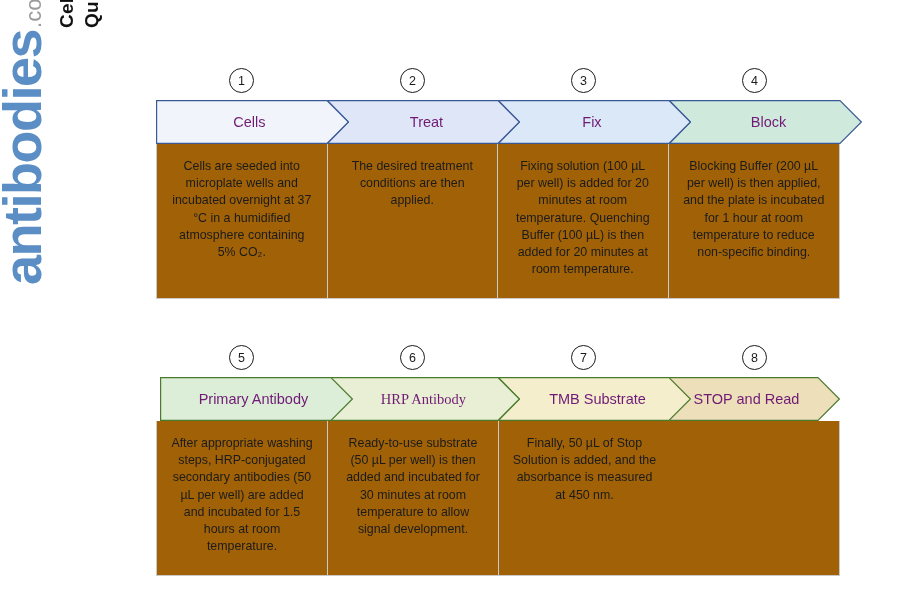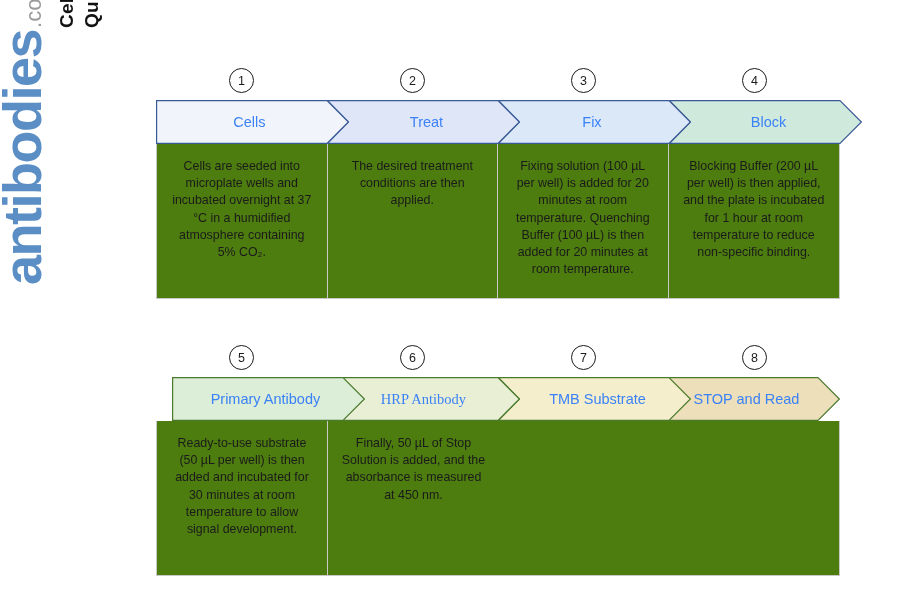--- a/index.html
+++ b/index.html
@@ -42,39 +42,39 @@
   .row1{left:156px;top:68px;}
   .row2{left:156px;top:345px;}
 
   .chev-band{position:relative;height:44px;width:684px;}
   .chev{
     position:absolute;top:0;height:44px;
     display:flex;align-items:center;justify-content:center;
     box-sizing:border-box;
   }
   .chev-label{
-    position:relative;z-index:3;font-size:14.5px;color:#3b82f6;
+    position:relative;z-index:3;font-size:14.5px;color:#701a75;
     white-space:nowrap;padding-left:6px;
   }
   .chev svg{position:absolute;left:0;top:0;}
 
   
   .numrow{position:relative;height:32px;width:684px;}
   .num{
     position:absolute;top:0;width:25px;height:25px;border-radius:50%;
     border:1.6px solid #1b1b1b;background:#fff;
     display:flex;align-items:center;justify-content:center;
     font-size:12.5px;color:#1b1b1b;box-sizing:border-box;
   }
 
   
   .body-band{
     position:relative;width:684px;height:155px;
     border:1px solid #c9c9c9;border-top:none;box-sizing:border-box;
-    background:#4d7c0f;display:flex;
+    background:#a16207;display:flex;
   }
   .body-cell{
     box-sizing:border-box;border-right:1px solid #c9c9c9;
     display:flex;align-items:flex-start;justify-content:center;
     padding:14px 12px 10px 12px;
   }
   .body-cell:last-child{border-right:none;}
   .body-text{
     font-size:12.4px;line-height:17.2px;color:#1b1b1b;text-align:center;
   }
@@ -144,21 +144,21 @@
   </div>
 
   <div class="row row2">
     <div class="numrow">
         <div class="num" style="left: 73px;">5</div>
         <div class="num" style="left: 244px;">6</div>
         <div class="num" style="left: 415px;">7</div>
         <div class="num" style="left: 586px;">8</div>
       </div>
     <div class="chev-band">
-        <div class="chev" style="left: 16px; width: 193px; z-index: 5; text-align: right;">
+        <div class="chev" style="left: 4px; width: 193px; z-index: 5; text-align: right;">
           <svg width="193" height="44">
             <path d="M 0.6 0.6 L 171 0.6 L 192.4 22 L 171 43.4 L 0.6 43.4 Z" fill="#dcedd8" stroke="#4a7a2c" stroke-width="1.2" stroke-linejoin="miter"></path>
           </svg>
           <span class="chev-label" style="margin-left: 0px; margin-right: 12.1px;">Primary Antibody</span>
         </div>
         <div class="chev" style="left: 171px; width: 193px; z-index: 4;">
           <svg width="193" height="44">
             <path d="M 0.6 0.6 L 171 0.6 L 192.4 22 L 171 43.4 L 0.6 43.4 L 21.4 22 Z" fill="#e9efd4" stroke="#4a7a2c" stroke-width="1.2" stroke-linejoin="miter"></path>
           </svg>
           <span class="chev-label" style="margin-left: 6px; margin-right: 12.1px; font-family: Liberation Serif, serif;">HRP Antibody</span>
@@ -171,20 +171,23 @@
         </div>
         <div class="chev" style="left: 491px; width: 193px; z-index: 2;">
           <svg width="193" height="44">
             <path d="M 0.6 0.6 L 171 0.6 L 192.4 22 L 171 43.4 L 0.6 43.4 L 21.4 22 Z" fill="#ecdfba" stroke="#4a7a2c" stroke-width="1.2" stroke-linejoin="miter"></path>
           </svg>
           <span class="chev-label" style="margin-left: 12.1px; margin-right: 12.1px;">STOP and Read</span>
         </div>
       </div>
     <div class="body-band">
         <div class="body-cell" style="width: 171px;">
+          <div class="body-text">After appropriate washing steps, HRP-conjugated secondary antibodies (50 µL per well) are added and incubated for 1.5 hours at room temperature.</div>
+        </div>
+        <div class="body-cell" style="width: 171px;">
           <div class="body-text">Ready-to-use substrate (50 µL per well) is then added and incubated for 30 minutes at room temperature to allow signal development.</div>
         </div>
         <div class="body-cell" style="width: 171px;">
           <div class="body-text">Finally, 50 µL of Stop Solution is added, and the absorbance is measured at 450 nm.</div>
         </div>
       </div>
   </div>
 
 </div>
 

